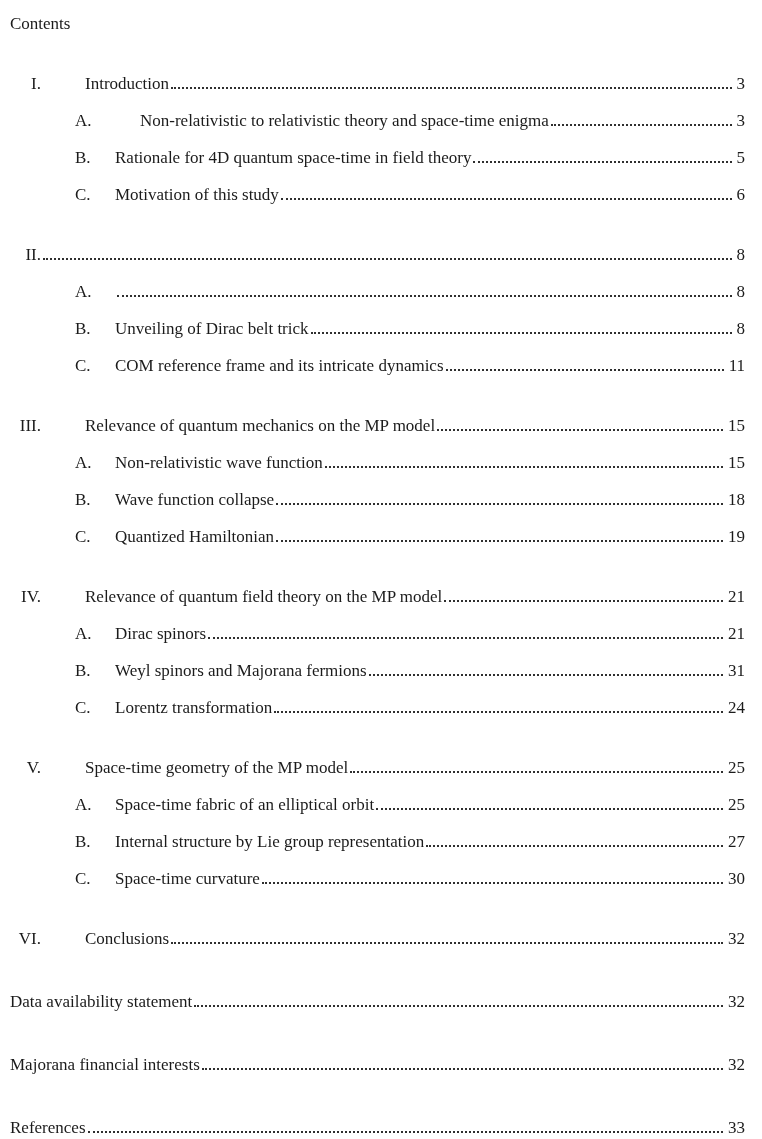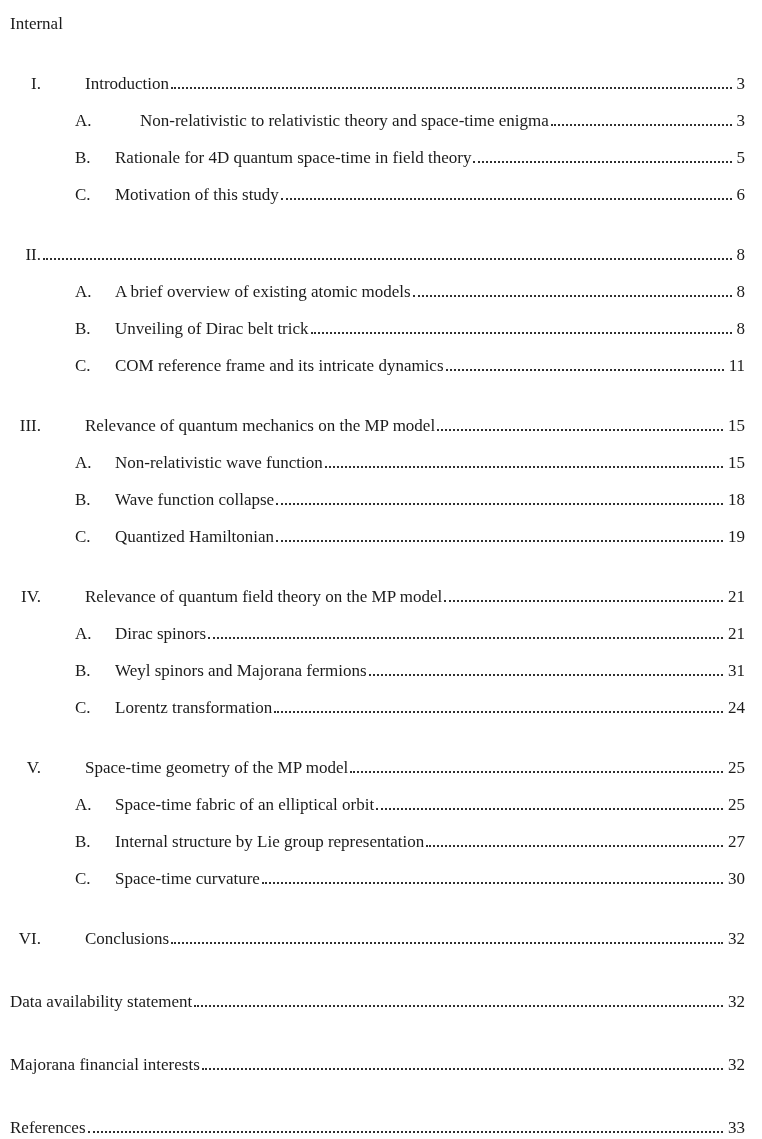--- a/index.html
+++ b/index.html
@@ -51,21 +51,21 @@
   .pgnum {
     flex: 0 0 auto;
     white-space: nowrap;
     text-align: right;
   }
 </style>
 </head>
 <body>
 
 <div class="doc">
-  <div class="heading">Internal</div>
+  <div class="heading">Contents</div>
 
   <div>
       <div class="toc-row lvl0 section-start">
         <span class="num">I.</span>
         <span class="title">Introduction</span>
         <span class="dots"></span>
         <span class="pgnum">3</span>
       </div>
       <div class="toc-row lvl1 wide-tab">
         <span class="num">A.</span>
@@ -85,21 +85,20 @@
         <span class="dots"></span>
         <span class="pgnum">6</span>
       </div>
       <div class="toc-row lvl0 section-start">
         <span class="num">II.</span>
         <span class="dots"></span>
         <span class="pgnum">8</span>
       </div>
       <div class="toc-row lvl1">
         <span class="num">A.</span>
-        <span class="title">A brief overview of existing atomic models</span>
         <span class="dots"></span>
         <span class="pgnum">8</span>
       </div>
       <div class="toc-row lvl1">
         <span class="num">B.</span>
         <span class="title">Unveiling of Dirac belt trick</span>
         <span class="dots"></span>
         <span class="pgnum">8</span>
       </div>
       <div class="toc-row lvl1">

